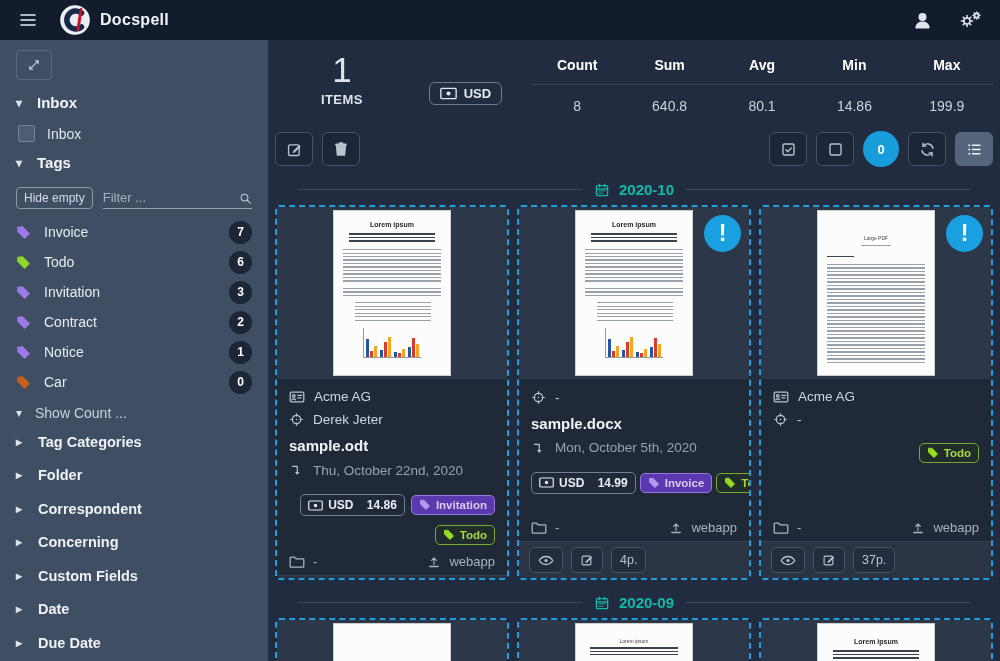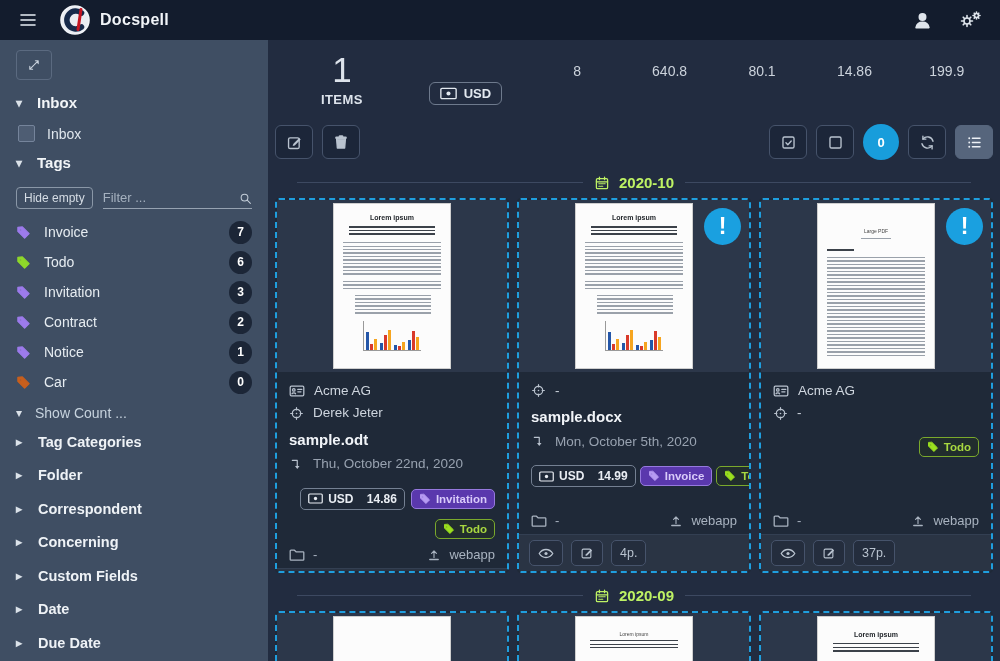--- a/index.html
+++ b/index.html
@@ -61,21 +61,21 @@
 
   .toolbar { display:flex; align-items:center; gap:9px; margin-top:17px; }
   .tbtn { width:38px; height:34px; border:1px solid #46536b; border-radius:6px; background:rgba(10,18,34,.22);
           color:#b9c3cf; display:flex; align-items:center; justify-content:center; }
   .tbtn.active { background:#56657c; border-color:#56657c; color:#eef2f7; }
   .toolbar-right { margin-left:auto; display:flex; align-items:center; gap:9px; }
   .sel-count { width:36px; height:36px; border-radius:50%; background:#189ddb; color:#fff; font-weight:bold;
                font-size:13px; display:flex; align-items:center; justify-content:center; }
 
   .date-header { display:flex; align-items:center; gap:11px; margin:13px 22px 7px 22px;
-                 color:#bef264; font-weight:bold; font-size:15px; }
+                 color:#14b8a6; font-weight:bold; font-size:15px; }
   .date-header .line { flex:1; height:1px; background:#3d4961; }
   .date-header .dh-inner { display:flex; align-items:center; gap:9px; }
 
   .cards { display:grid; grid-template-columns:repeat(3,1fr); gap:8px; }
   .card { position:relative; height:375px; border:2px dashed #1f9ede; border-radius:4px; background:#1f2938;
           display:flex; flex-direction:column; overflow:hidden; }
   .card.stub { height:120px; }
   .thumb { height:172px; background:#2c374a; display:flex; justify-content:center; padding:3px 0; flex:none; }
   .page { width:118px; background:#fcfcfc; border:1px solid #cfcfcf; overflow:hidden; padding:10px 9px; }
   .p-head { text-align:center; font-weight:bold; color:#1d2126; font-size:7px; margin-bottom:5px; }
@@ -289,20 +289,27 @@
         <div class="lbl">ITEMS</div>
       </div>
       <div class="usd-chip">
         <svg class="ic" width="17" height="13" viewBox="0 0 20 14" stroke-width="1.5">
             <rect x="1" y="1" width="18" height="12" rx="1.4"></rect>
             <circle cx="10" cy="7" r="2.4" fill="currentColor" stroke="none"></circle>
           </svg>
         <span>USD</span>
       </div>
       <div class="stats-table">
+        <div class="stats-row stats-head">
+          <div>Count</div>
+          <div>Sum</div>
+          <div>Avg</div>
+          <div>Min</div>
+          <div>Max</div>
+        </div>
         <div class="stats-row stats-vals">
           <div>8</div>
           <div>640.8</div>
           <div>80.1</div>
           <div>14.86</div>
           <div>199.9</div>
         </div>
       </div>
     </div>
 

